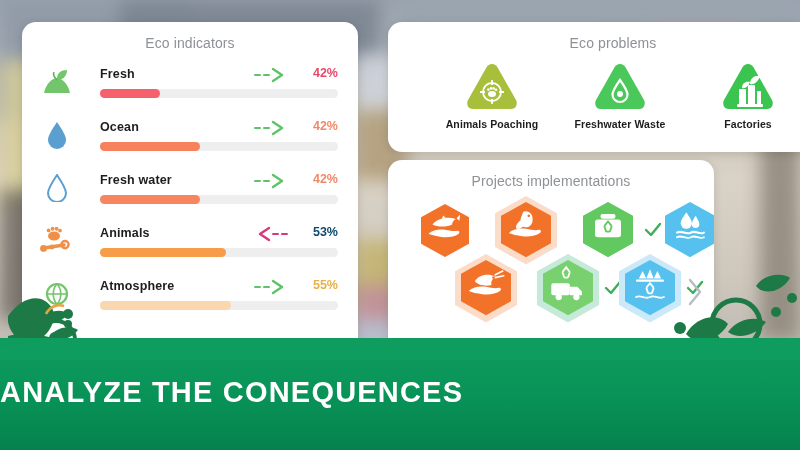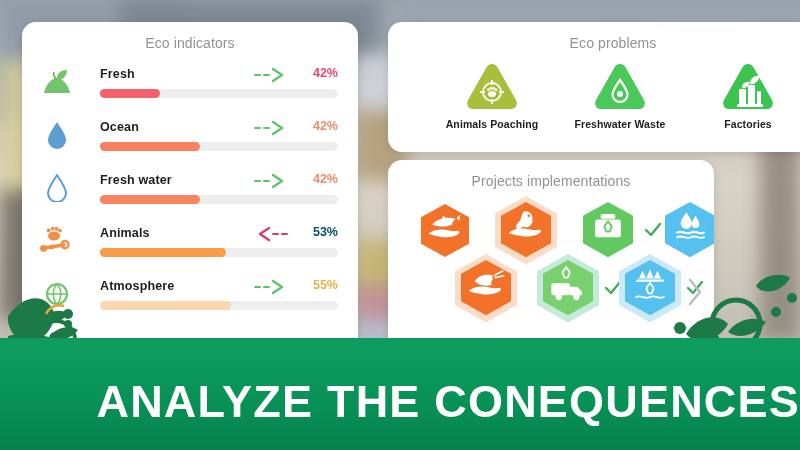--- a/index.html
+++ b/index.html
@@ -121,23 +121,23 @@
     position: absolute; left: 0; bottom: 0;
     width: 800px; height: 112px;
     overflow: hidden;
   }
   #banner .bg-fill {
     position: absolute; inset: 0;
     background: linear-gradient(180deg, #0f9c5f 0%, #089257 55%, #06814e 100%);
   }
   #banner-text {
     position: absolute; left: 0; right: 0; top: 38px;
-    text-align: right;
+    text-align: left;
     color: #ffffff;
-    font-size: 45px;
+    font-size: 29px;
     font-weight: 700;
     letter-spacing: 1.2px;
     font-family: "Liberation Sans", sans-serif;
   }
 </style>
 </head>
 <body>
 
 <div id="screen">
 

